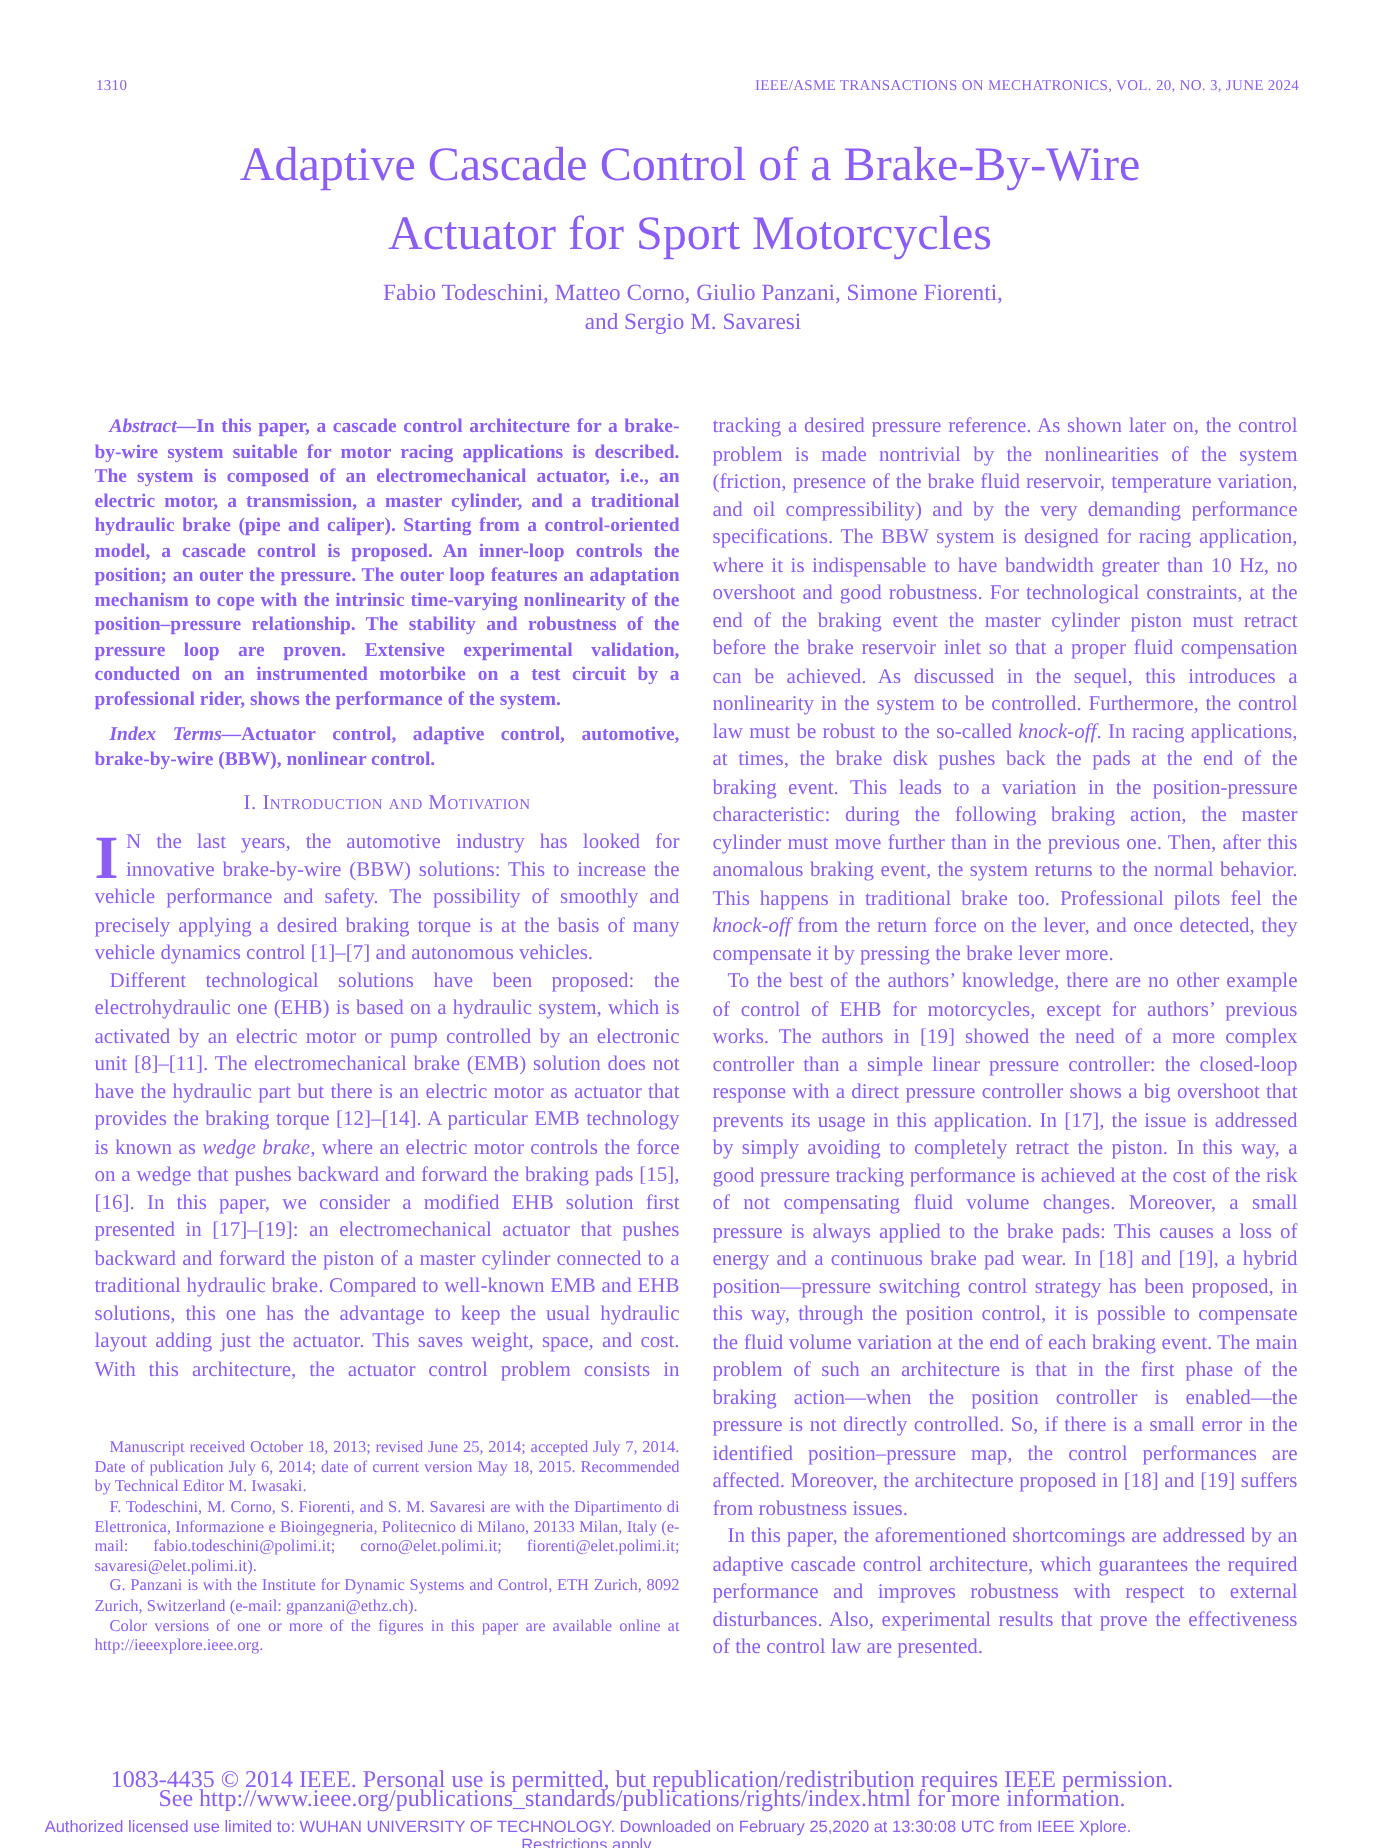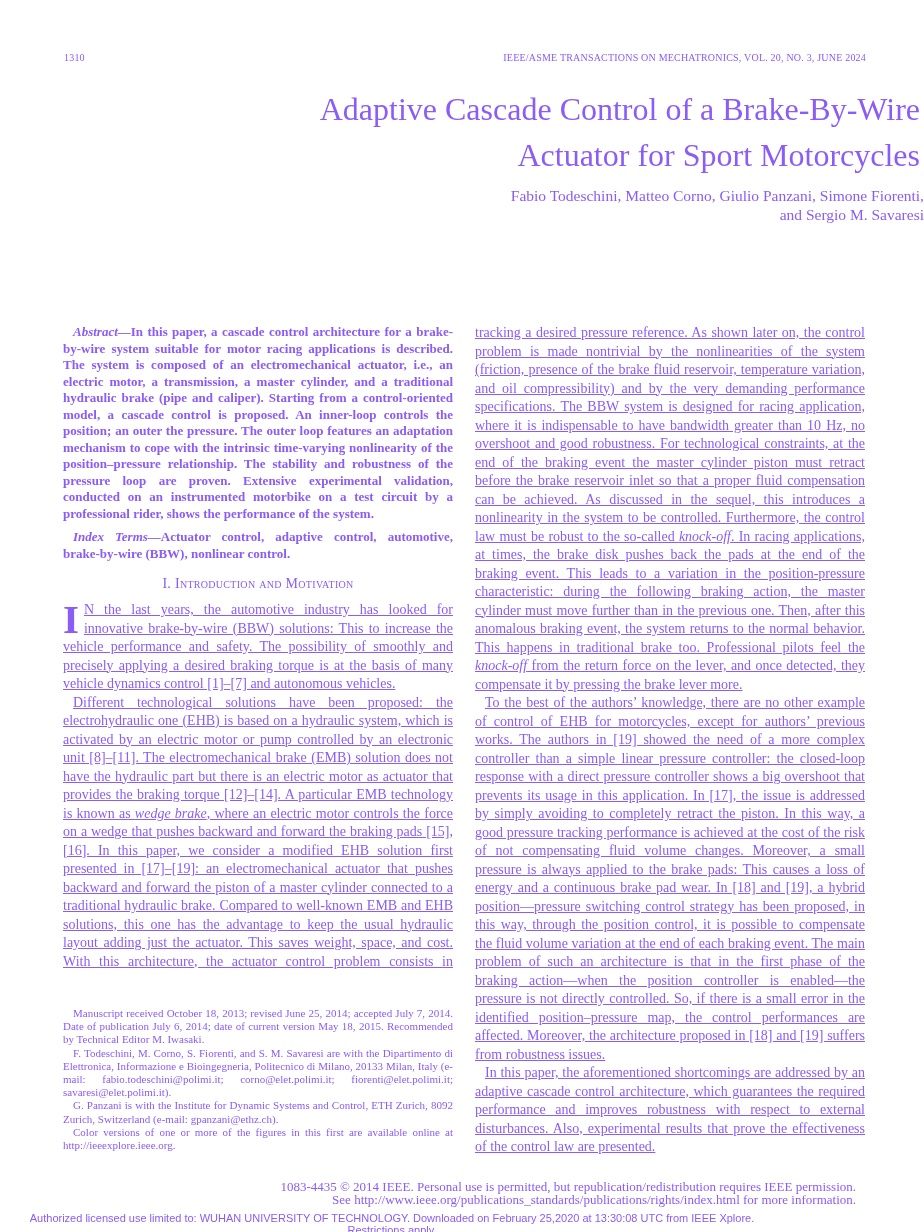--- a/index.html
+++ b/index.html
@@ -9,54 +9,54 @@
     font-family:"Liberation Serif", serif;
     overflow:hidden;
   }
   .running-head {
     position:absolute; top:52px; left:64px; width:802px;
     display:flex; justify-content:space-between; align-items:baseline;
     font-size:10px; letter-spacing:0.2px;
   }
   .title-block {
     position:absolute; top:86px; left:0; width:920px;
-    text-align:right; font-size:32px; line-height:46px; font-weight:normal; margin:0;
+    text-align:center; font-size:32px; line-height:46px; font-weight:normal; margin:0;
   }
   .title-block .tline { display:block; }
   .authors {
     position:absolute; top:186px; left:0; width:924px;
-    text-align:right; font-size:15.5px; line-height:19px;
+    text-align:center; font-size:15.5px; line-height:19px;
   }
   .columns {
     position:absolute; top:276px; left:63px; width:803px; height:905px;
     display:flex; gap:22px; overflow:hidden;
   }
-  .col { width:390px;margin-top:48px; }
+  .col { width:390px; }
   .abstract {
     margin:0 0 7px 0; font-size:13px; line-height:16.5px; font-weight:bold;
     text-align:justify; text-indent:10px;
   }
   .index-terms { margin-bottom:14px; }
   .it { font-style:italic; }
   .section-heading {
     margin:4px 0 9px 0; font-size:14px; font-weight:normal;
     font-variant-caps:small-caps; text-align:center; letter-spacing:0.3px;
   }
-  .body-p { margin:0; font-size:14px; line-height:18.5px; text-align:justify;text-decoration:underline; }
+  .body-p { margin:0; font-size:14px; line-height:18.5px; text-align:justify; }
   .indent { text-indent:10px; }
   .cont { text-align-last:justify; }
   .dropcap {
     float:left; font-size:41px; line-height:33px; font-weight:bold;
     padding:2px 5px 0 0;
   }
   .footnotes { margin-top:36px; font-size:11px; line-height:13.2px; }
   .footnotes p { margin:0; text-indent:10px; text-align:justify; }
   .footer {
     position:absolute; top:1180px; left:0; width:856px;
-    text-align:right; font-size:13px; line-height:13px;
+    text-align:center; font-size:16px; line-height:13px;
   }
   .stamp {
     position:absolute; top:1212px; left:0; width:784px;
     text-align:center; font-family:"Liberation Sans", sans-serif; font-size:11px;
   }
 </style>
 </head>
 <body>
 
 <div class="page">
@@ -86,21 +86,21 @@
       <h2 class="section-heading">I. Introduction and Motivation</h2>
 
       <p class="body-p"><span class="dropcap">I</span><span><span>N the last years, the automotive industry has looked for innovative brake-by-wire (BBW) solutions: This to increase the vehicle performance and safety. The possibility of smoothly and precisely applying a desired braking torque is at the basis of many vehicle dynamics control [1]–[7] and autonomous vehicles.</span></span></p>
 
       <p class="body-p indent cont"><span>Different technological solutions have been proposed: the electrohydraulic one (EHB) is based on a hydraulic system, which is activated by an electric motor or pump controlled by an electronic unit [8]–[11]. The electromechanical brake (EMB) solution does not have the hydraulic part but there is an electric motor as actuator that provides the braking torque [12]–[14]. A particular EMB technology is known as </span><span class="it">wedge brake</span><span>, where an electric motor controls the force on a wedge that pushes backward and forward the braking pads [15], [16]. In this paper, we consider a modified EHB solution first presented in [17]–[19]: an electromechanical actuator that pushes backward and forward the piston of a master cylinder connected to a traditional hydraulic brake. Compared to well-known EMB and EHB solutions, this one has the advantage to keep the usual hydraulic layout adding just the actuator. This saves weight, space, and cost. With this architecture, the actuator control problem consists in</span></p>
 
       <div class="footnotes">
         <p>Manuscript received October 18, 2013; revised June 25, 2014; accepted July 7, 2014. Date of publication July 6, 2014; date of current version May 18, 2015. Recommended by Technical Editor M. Iwasaki.</p>
         <p>F. Todeschini, M. Corno, S. Fiorenti, and S. M. Savaresi are with the Dipartimento di Elettronica, Informazione e Bioingegneria, Politecnico di Milano, 20133 Milan, Italy (e-mail: fabio.todeschini@polimi.it; corno@elet.polimi.it; fiorenti@elet.polimi.it; savaresi@elet.polimi.it).</p>
         <p>G. Panzani is with the Institute for Dynamic Systems and Control, ETH Zurich, 8092 Zurich, Switzerland (e-mail: gpanzani@ethz.ch).</p>
-        <p>Color versions of one or more of the figures in this first are available online at http://ieeexplore.ieee.org.</p>
+        <p>Color versions of one or more of the figures in this paper are available online at http://ieeexplore.ieee.org.</p>
       </div>
     </div>
 
     <div class="col">
       <p class="body-p"><span>tracking a desired pressure reference. As shown later on, the control problem is made nontrivial by the nonlinearities of the system (friction, presence of the brake fluid reservoir, temperature variation, and oil compressibility) and by the very demanding performance specifications. The BBW system is designed for racing application, where it is indispensable to have bandwidth greater than 10 Hz, no overshoot and good robustness. For technological constraints, at the end of the braking event the master cylinder piston must retract before the brake reservoir inlet so that a proper fluid compensation can be achieved. As discussed in the sequel, this introduces a nonlinearity in the system to be controlled. Furthermore, the control law must be robust to the so-called </span><span class="it">knock-off</span><span>. In racing applications, at times, the brake disk pushes back the pads at the end of the braking event. This leads to a variation in the position-pressure characteristic: during the following braking action, the master cylinder must move further than in the previous one. Then, after this anomalous braking event, the system returns to the normal behavior. This happens in traditional brake too. Professional pilots feel the </span><span class="it">knock-off</span><span> from the return force on the lever, and once detected, they compensate it by pressing the brake lever more.</span></p>
       <p class="body-p indent"><span>To the best of the authors’ knowledge, there are no other example of control of EHB for motorcycles, except for authors’ previous works. The authors in [19] showed the need of a more complex controller than a simple linear pressure controller: the closed-loop response with a direct pressure controller shows a big overshoot that prevents its usage in this application. In [17], the issue is addressed by simply avoiding to completely retract the piston. In this way, a good pressure tracking performance is achieved at the cost of the risk of not compensating fluid volume changes. Moreover, a small pressure is always applied to the brake pads: This causes a loss of energy and a continuous brake pad wear. In [18] and [19], a hybrid position—pressure switching control strategy has been proposed, in this way, through the position control, it is possible to compensate the fluid volume variation at the end of each braking event. The main problem of such an architecture is that in the first phase of the braking action—when the position controller is enabled—the pressure is not directly controlled. So, if there is a small error in the identified position–pressure map, the control performances are affected. Moreover, the architecture proposed in [18] and [19] suffers from robustness issues.</span></p>
       <p class="body-p indent">In this paper, the aforementioned shortcomings are addressed by an adaptive cascade control architecture, which guarantees the required performance and improves robustness with respect to external disturbances. Also, experimental results that prove the effectiveness of the control law are presented.</p>
     </div>
 
   </div>

